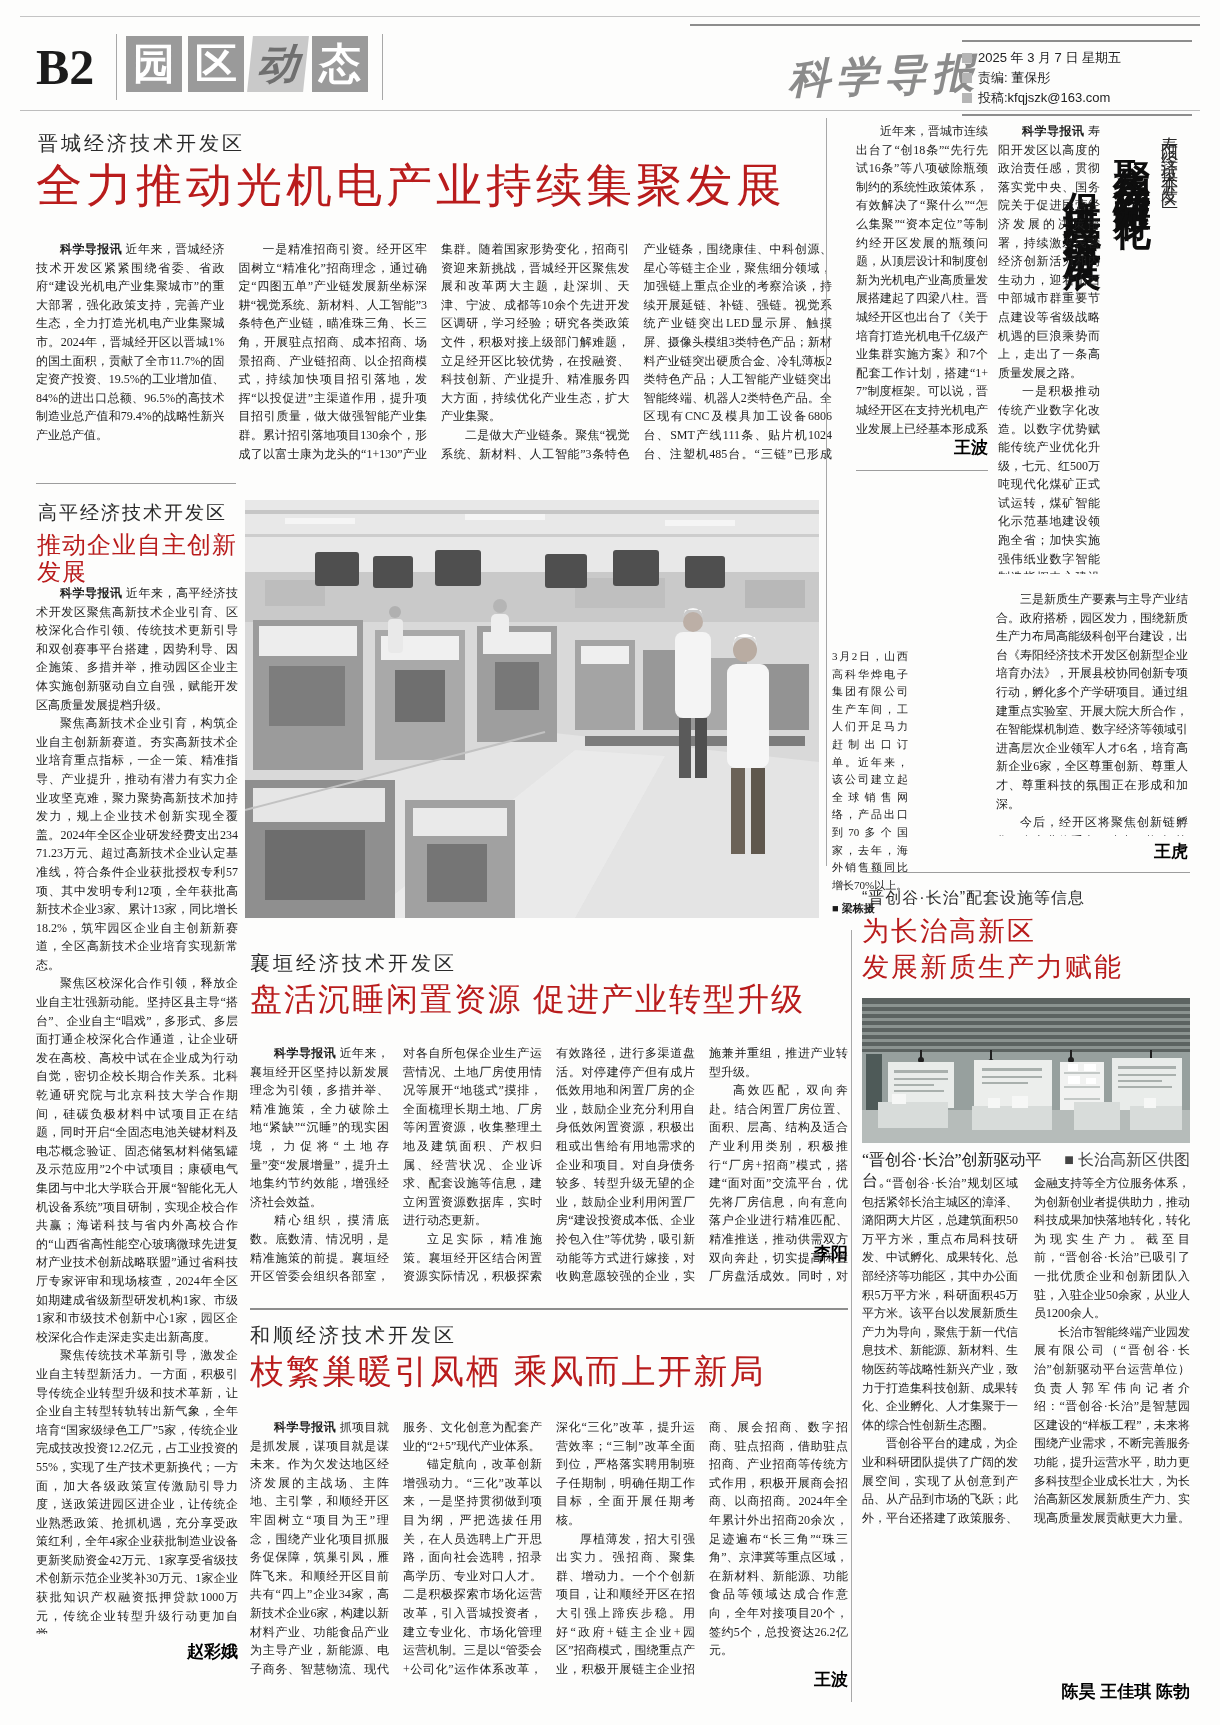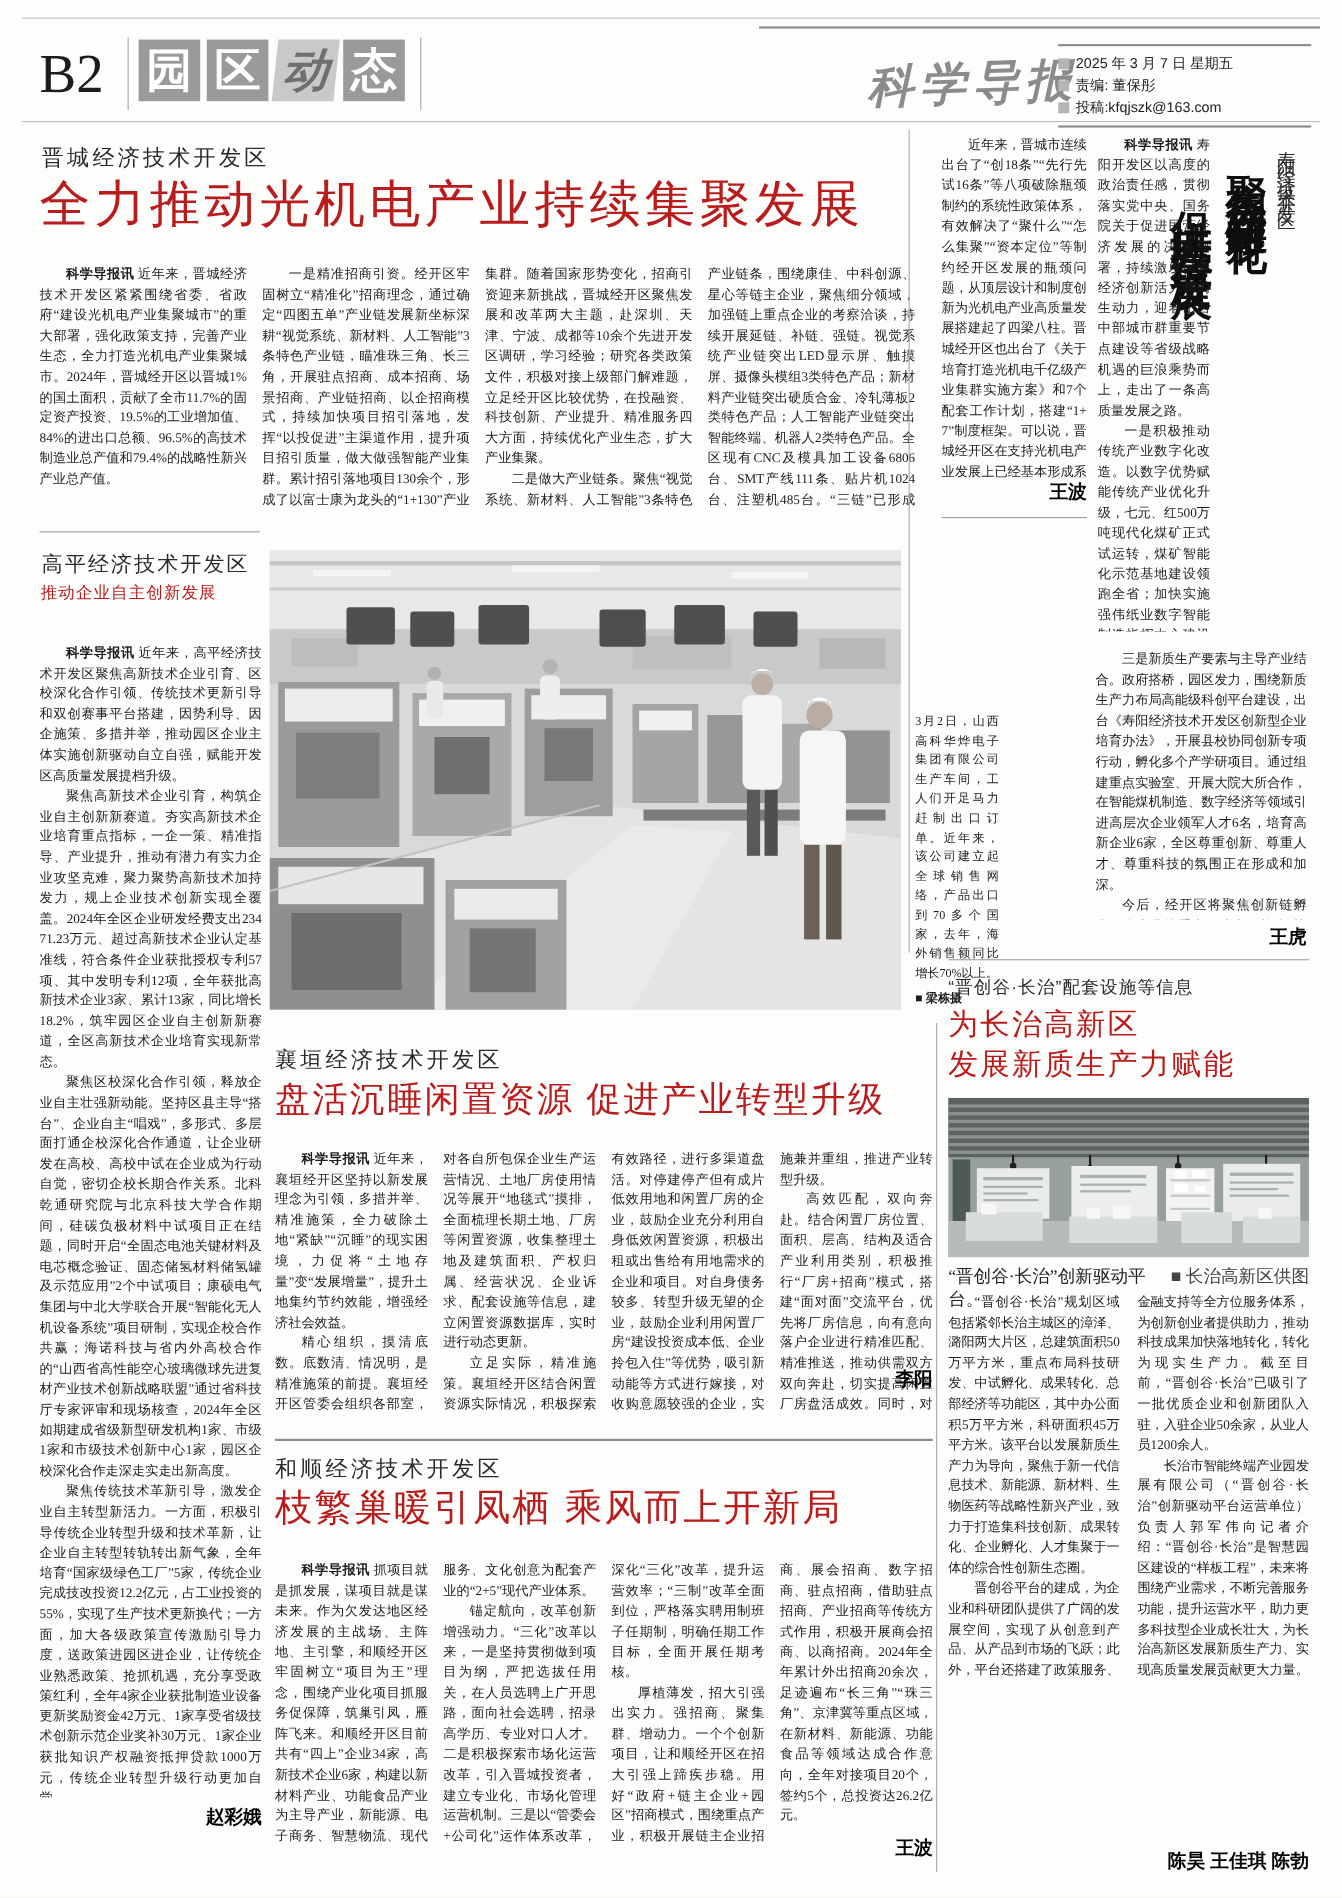--- a/index.html
+++ b/index.html
@@ -2,21 +2,21 @@
 <html><head>
 <meta charset="utf-8">
 <style>
   html,body{margin:0;padding:0;background:#ecebe8;}
   #page{position:relative;width:1220px;height:1725px;background:#fdfdfc;margin:0 auto;
         font-family:"Liberation Serif", serif;color:#1c1c1c;overflow:hidden;}
   .abs{position:absolute;}
   .rule-h{position:absolute;height:1px;background:#9d9d9d;}
   .rule-h.thick{height:2px;background:#8d8d8d;}
   .rule-v{position:absolute;width:1px;background:#a8a8a8;}
-  .edition{position:absolute;font-family:"Liberation Serif",serif;font-weight:400;font-size:50px;line-height:1;}
+  .edition{position:absolute;font-family:"Liberation Serif",serif;font-weight:700;font-size:50px;line-height:1;}
   .secboxes{position:absolute;display:flex;gap:6px;}
   .secbox{width:56px;height:56px;background:#9a9a9a;color:#ffffff;display:flex;align-items:center;justify-content:center;
           font-family:"Liberation Sans",sans-serif;font-weight:900;font-size:42px;}
   .secbox.alt{background:#c9c9c9;color:#6f6f6f;font-style:italic;transform:skewX(-6deg);}
   .masthead{position:absolute;font-family:"DejaVu Serif",serif;font-style:italic;font-weight:700;
             font-size:42px;color:#8b8b8b;letter-spacing:6px;transform:rotate(-2deg);}
   .pubinfo{position:absolute;border-top:2px solid #8d8d8d;border-bottom:2px solid #8d8d8d;padding:6px 0 6px 0;}
   .pubrow{display:flex;align-items:center;gap:6px;font-family:"Liberation Sans",sans-serif;
           font-size:13px;line-height:20px;color:#222;white-space:nowrap;}
   .sq{display:inline-block;width:10px;height:10px;background:#b5b5b5;flex:0 0 auto;}
@@ -98,21 +98,21 @@
       <p>一是积极推动传统产业数字化改造。以数字优势赋能传统产业优化升级，七元、红500万吨现代化煤矿正式试运转，煤矿智能化示范基地建设领跑全省；加快实施强伟纸业数字智能制造指挥中心建设等产业数字化项目，引进瑞士、德国的先进智能技术，逐步实现生产自动化和企业运营数字化转型；探索发展高端化、智能化煤机装备，推动奥泰智能煤机技改扩能项目建设，力争“十五五”期间智能煤机装备产能全省份额占到10%。</p>
     </div>
   <div class="body-text" style="left:996px;top:590px;width:192px;height:246px">
       <p>三是新质生产要素与主导产业结合。政府搭桥，园区发力，围绕新质生产力布局高能级科创平台建设，出台《寿阳经济技术开发区创新型企业培育办法》，开展县校协同创新专项行动，孵化多个产学研项目。通过组建重点实验室、开展大院大所合作，在智能煤机制造、数字经济等领域引进高层次企业领军人才6名，培育高新企业6家，全区尊重创新、尊重人才、尊重科技的氛围正在形成和加深。</p>
       <p>今后，经开区将聚焦创新链孵化，在产业体系上下功夫，构建“协同创新”格局，推动主导产业“新”势态加速显现，用好“新”的动能充分释放，完善基础设施配套，助力企业尽早投产达效。</p>
     </div>
   <div class="byline" style="left:1100px;top:840px;width:88px">王虎</div>
 
   <div class="rule-h" style="left:36px;top:483px;width:200px"></div>
   <div class="kicker" style="left:38px;top:500px;font-size:19px;letter-spacing:2px">高平经济技术开发区</div>
-  <div class="headline" style="left:37px;top:532px;width:202px;font-size:15px;letter-spacing:1px">推动企业自主创新发展</div>
+  <div class="headline" style="left:37px;top:532px;width:202px;font-size:24px;letter-spacing:1px">推动企业自主创新发展</div>
   <div class="body-text" style="left:36px;top:584px;width:202px;height:1050px">
       <p><b>科学导报讯</b> 近年来，高平经济技术开发区聚焦高新技术企业引育、区校深化合作引领、传统技术更新引导和双创赛事平台搭建，因势利导、因企施策、多措并举，推动园区企业主体实施创新驱动自立自强，赋能开发区高质量发展提档升级。</p>
       <p>聚焦高新技术企业引育，构筑企业自主创新新赛道。夯实高新技术企业培育重点指标，一企一策、精准指导、产业提升，推动有潜力有实力企业攻坚克难，聚力聚势高新技术加持发力，规上企业技术创新实现全覆盖。2024年全区企业研发经费支出23471.23万元、超过高新技术企业认定基准线，符合条件企业获批授权专利57项、其中发明专利12项，全年获批高新技术企业3家、累计13家，同比增长18.2%，筑牢园区企业自主创新新赛道，全区高新技术企业培育实现新常态。</p>
       <p>聚焦区校深化合作引领，释放企业自主壮强新动能。坚持区县主导“搭台”、企业自主“唱戏”，多形式、多层面打通企校深化合作通道，让企业研发在高校、高校中试在企业成为行动自觉，密切企校长期合作关系。北科乾通研究院与北京科技大学合作期间，硅碳负极材料中试项目正在结题，同时开启“全固态电池关键材料及电芯概念验证、固态储氢材料储氢罐及示范应用”2个中试项目；康硕电气集团与中北大学联合开展“智能化无人机设备系统”项目研制，实现企校合作共赢；海诺科技与省内外高校合作的“山西省高性能空心玻璃微球先进复材产业技术创新战略联盟”通过省科技厅专家评审和现场核查，2024年全区如期建成省级新型研发机构1家、市级1家和市级技术创新中心1家，园区企校深化合作走深走实走出新高度。</p>
       <p>聚焦传统技术革新引导，激发企业自主转型新活力。一方面，积极引导传统企业转型升级和技术革新，让企业自主转型转轨转出新气象，全年培育“国家级绿色工厂”5家，传统企业完成技改投资12.2亿元，占工业投资的55%，实现了生产技术更新换代；一方面，加大各级政策宣传激励引导力度，送政策进园区进企业，让传统企业熟悉政策、抢抓机遇，充分享受政策红利，全年4家企业获批制造业设备更新奖励资金42万元、1家享受省级技术创新示范企业奖补30万元、1家企业获批知识产权融资抵押贷款1000万元，传统企业转型升级行动更加自觉。</p>
     </div>
   <div class="byline" style="left:36px;top:1640px;width:202px">赵彩娥</div>
 
   <svg class="abs" style="left:245px;top:500px" width="574" height="418" viewBox="0 0 574 418">
     <rect width="574" height="418" fill="#d9d9d9"></rect>

